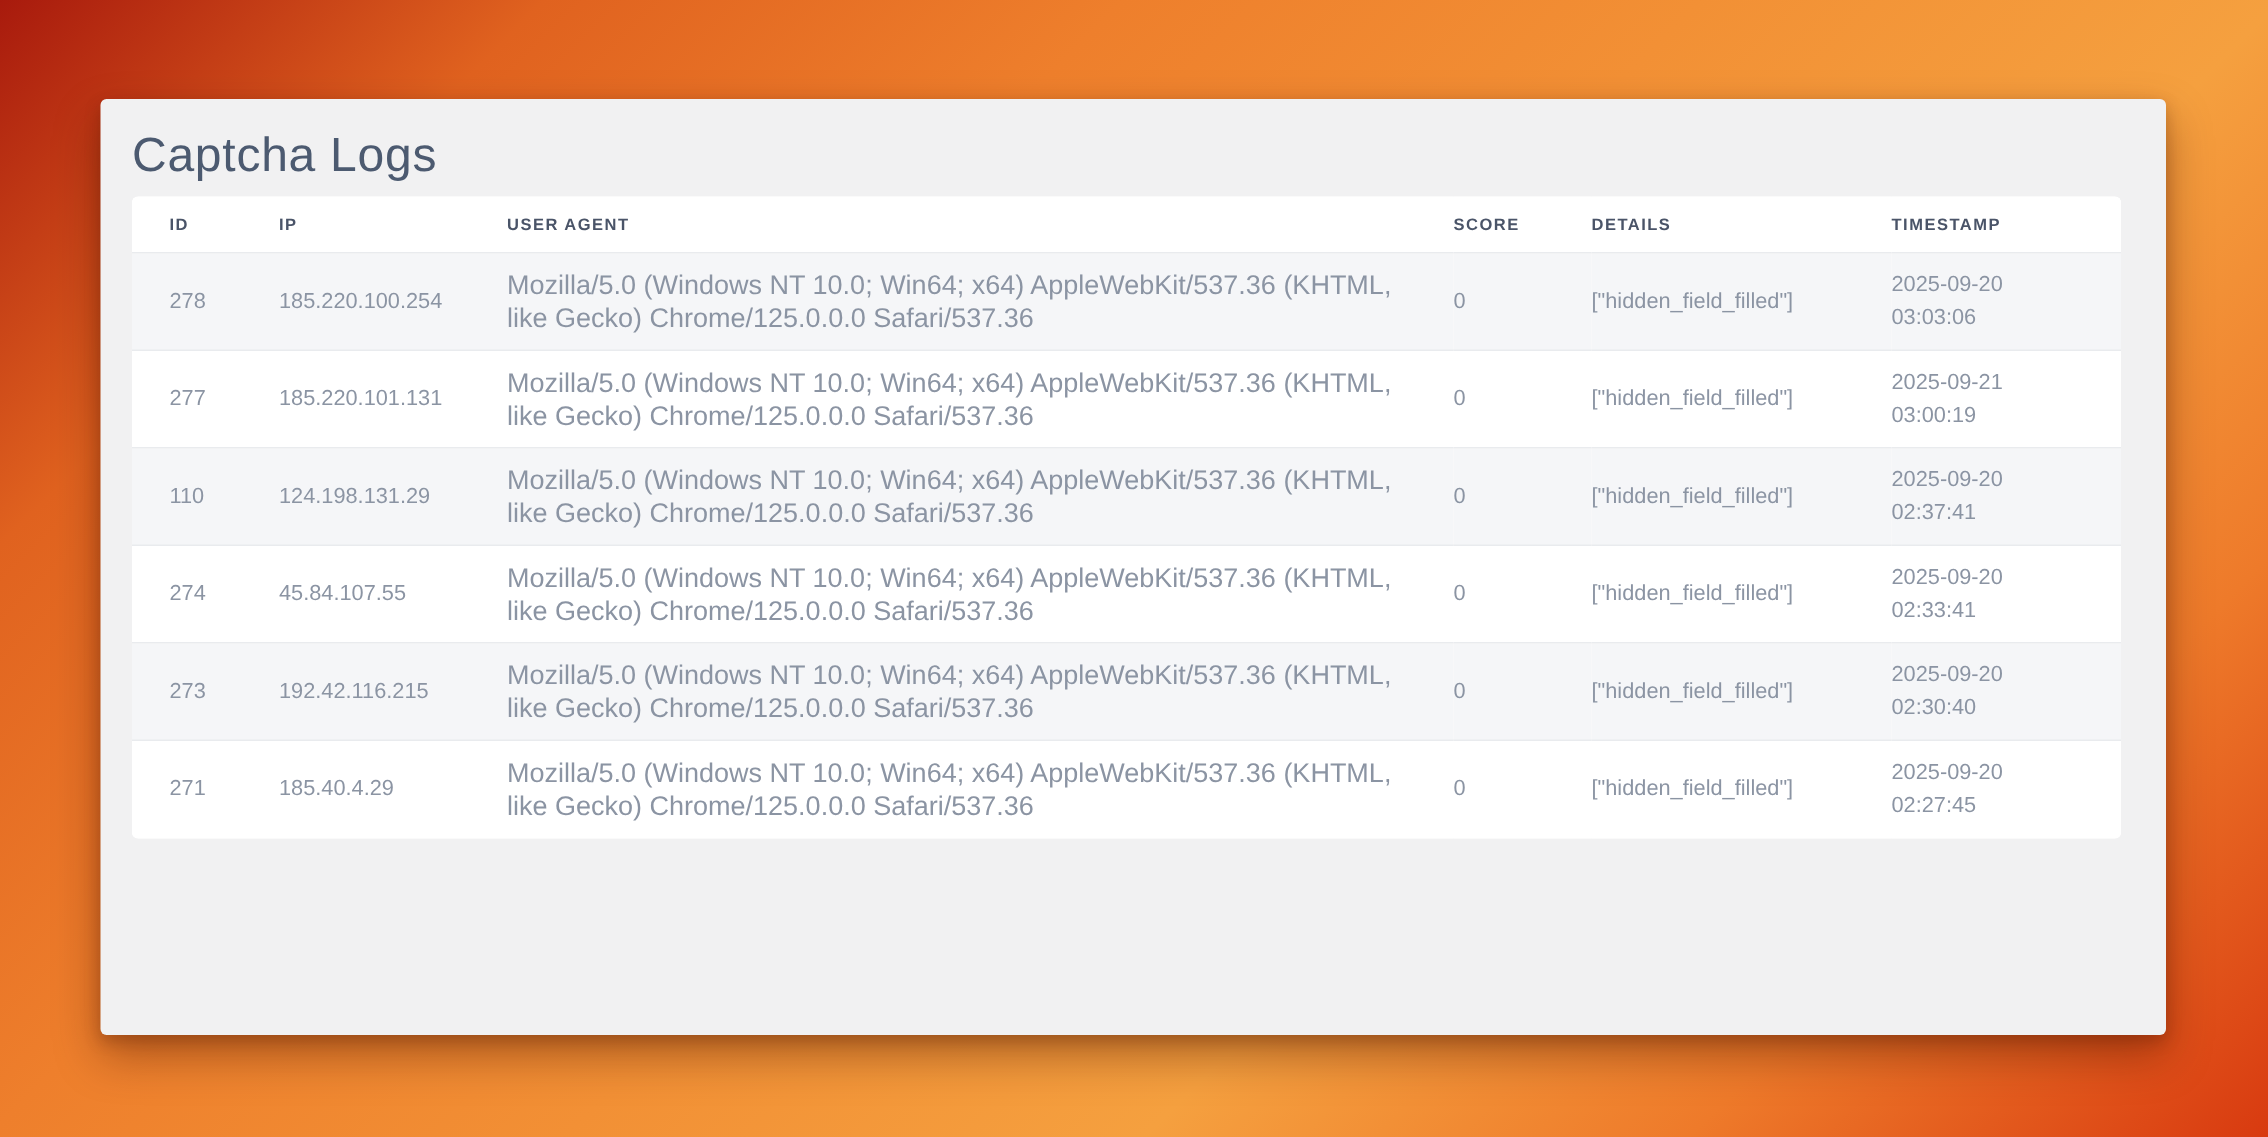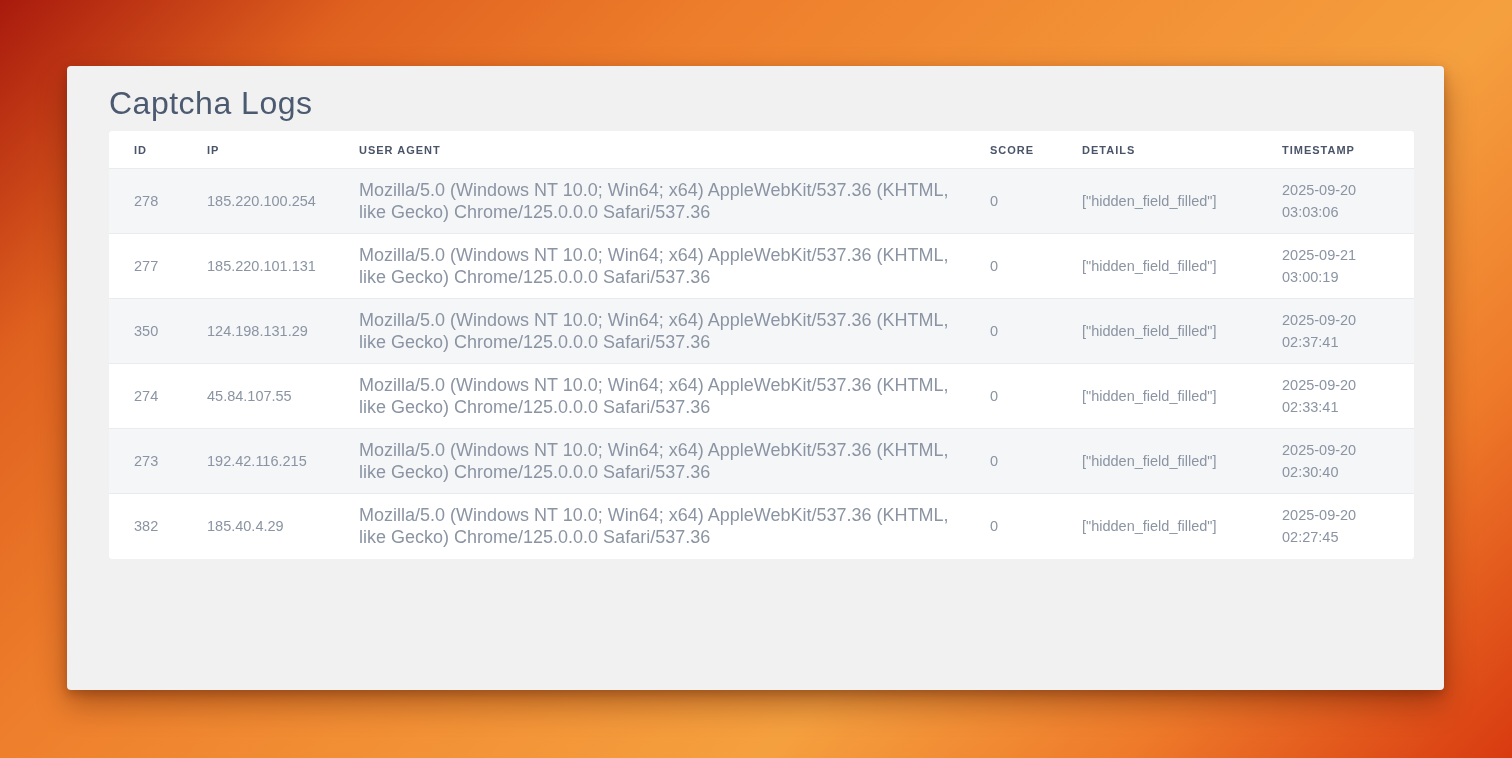--- a/index.html
+++ b/index.html
@@ -42,21 +42,21 @@
 
   .card {
     position: absolute;
     left: 67px;
     top: 66px;
     width: 1377px;
     height: 624px;
     background: var(--card-bg);
     border-radius: 4px;
     box-shadow: 0 14px 30px rgba(75, 20, 0, 0.40), 0 4px 10px rgba(75, 20, 0, 0.25);
-    padding: 15px 30px 0 42px;
+    padding: 15px 30px 0 21px;
     overflow: hidden;
   }
 
   h1.page-title {
     font-size: 32px;
     font-weight: 500;
     letter-spacing: 0.5px;
     color: var(--title-color);
     line-height: 44px;
     margin-bottom: 6px;
@@ -150,21 +150,21 @@
   </tr>
           <tr>
     <td class="c1">277</td>
     <td class="c2">185.220.101.131</td>
     <td class="c3">Mozilla/5.0 (Windows NT 10.0; Win64; x64) AppleWebKit/537.36 (KHTML, like Gecko) Chrome/125.0.0.0 Safari/537.36</td>
     <td class="c4">0</td>
     <td class="c5">["hidden_field_filled"]</td>
     <td class="c6">2025-09-21 03:00:19</td>
   </tr>
           <tr>
-    <td class="c1">350</td>
+    <td class="c1">110</td>
     <td class="c2">124.198.131.29</td>
     <td class="c3">Mozilla/5.0 (Windows NT 10.0; Win64; x64) AppleWebKit/537.36 (KHTML, like Gecko) Chrome/125.0.0.0 Safari/537.36</td>
     <td class="c4">0</td>
     <td class="c5">["hidden_field_filled"]</td>
     <td class="c6">2025-09-20 02:37:41</td>
   </tr>
           <tr>
     <td class="c1">274</td>
     <td class="c2">45.84.107.55</td>
     <td class="c3">Mozilla/5.0 (Windows NT 10.0; Win64; x64) AppleWebKit/537.36 (KHTML, like Gecko) Chrome/125.0.0.0 Safari/537.36</td>
@@ -174,21 +174,21 @@
   </tr>
           <tr>
     <td class="c1">273</td>
     <td class="c2">192.42.116.215</td>
     <td class="c3">Mozilla/5.0 (Windows NT 10.0; Win64; x64) AppleWebKit/537.36 (KHTML, like Gecko) Chrome/125.0.0.0 Safari/537.36</td>
     <td class="c4">0</td>
     <td class="c5">["hidden_field_filled"]</td>
     <td class="c6">2025-09-20 02:30:40</td>
   </tr>
           <tr>
-    <td class="c1">382</td>
+    <td class="c1">271</td>
     <td class="c2">185.40.4.29</td>
     <td class="c3">Mozilla/5.0 (Windows NT 10.0; Win64; x64) AppleWebKit/537.36 (KHTML, like Gecko) Chrome/125.0.0.0 Safari/537.36</td>
     <td class="c4">0</td>
     <td class="c5">["hidden_field_filled"]</td>
     <td class="c6">2025-09-20 02:27:45</td>
   </tr>
         </tbody>
     </table>
   </div>
 </div>

